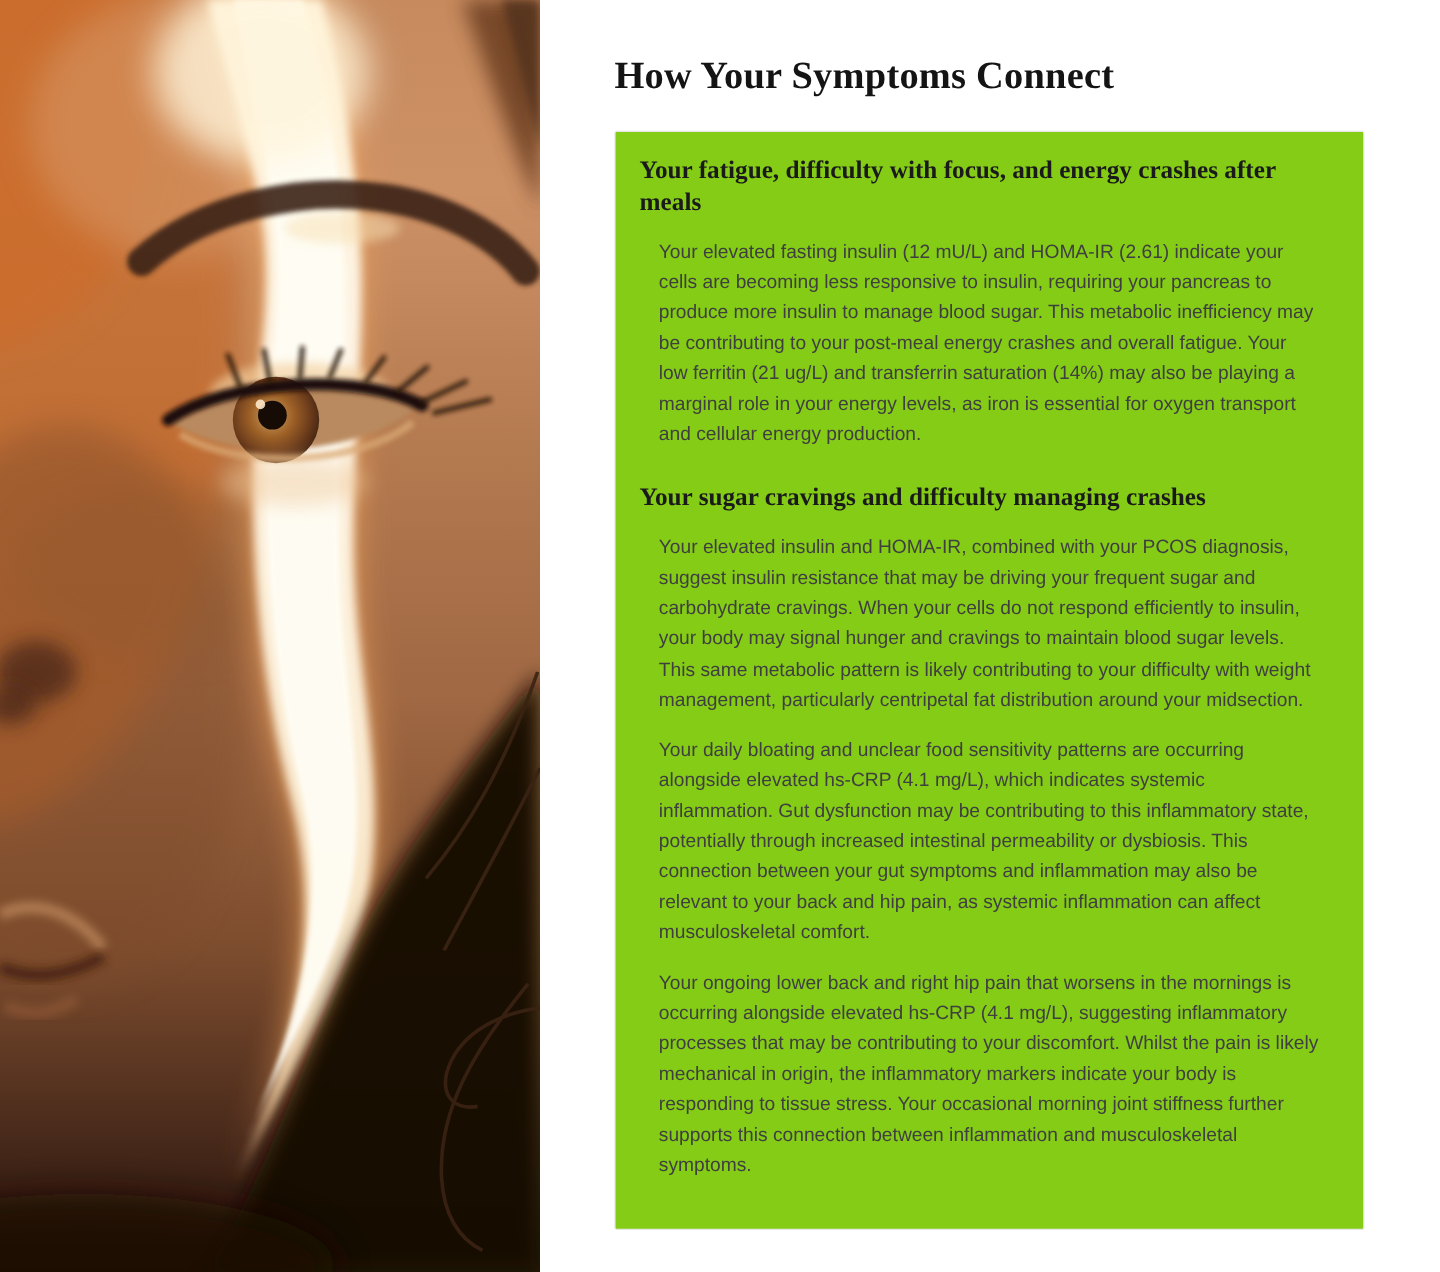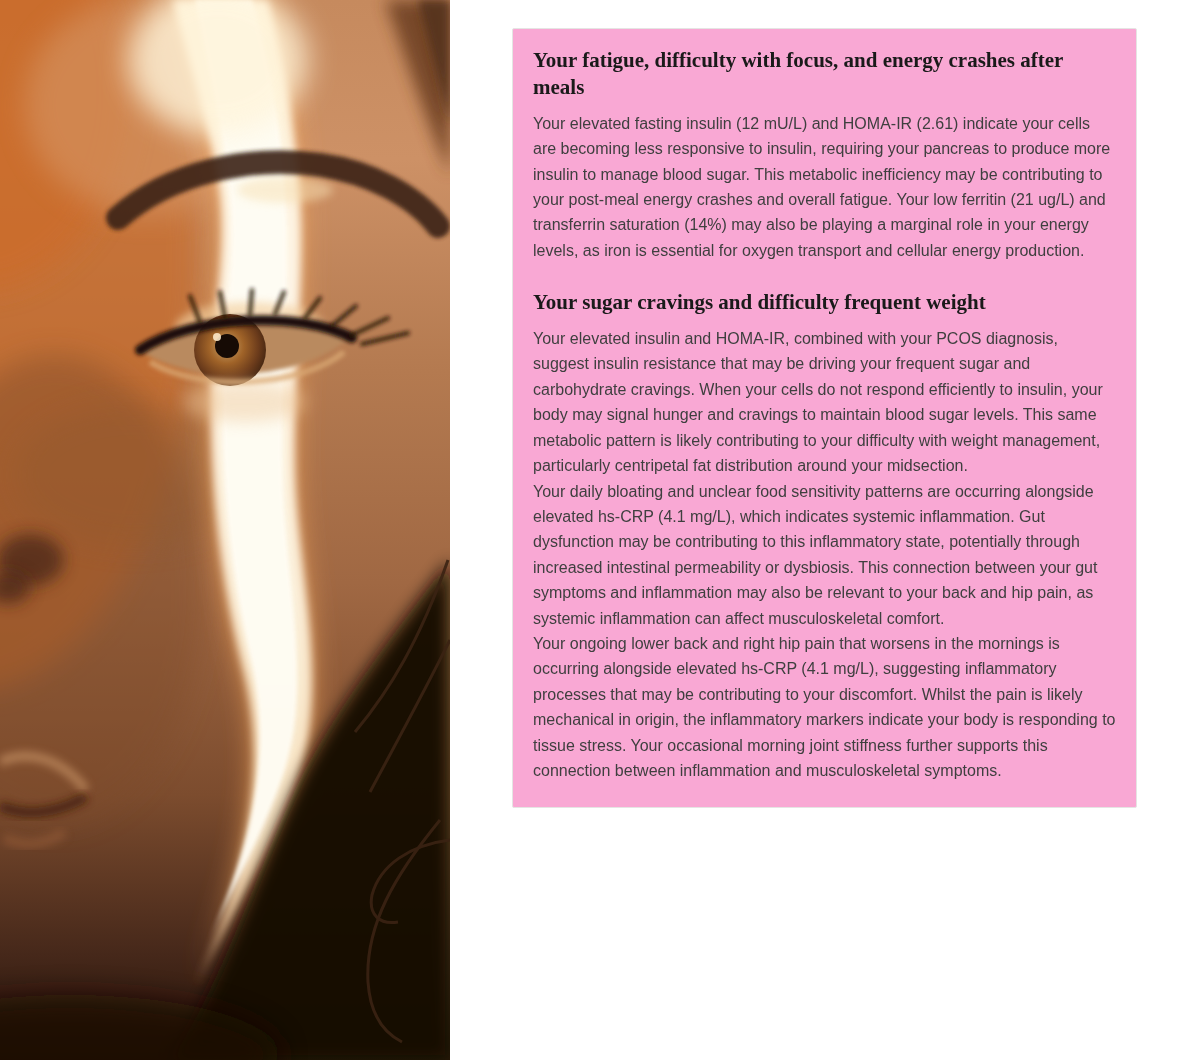--- a/index.html
+++ b/index.html
@@ -15,34 +15,34 @@
   .page-title {
     margin:0; padding-top:44px;
     font-family:"Liberation Serif", serif;
     font-size:32px; line-height:1.15; font-weight:700;
     color:#141414; letter-spacing:0.2px;
   }
   .card {
     box-sizing:border-box;
     width:625px;
     margin-top:28px;
-    background:#f9a8d4;
+    background:#84cc16;
     border:1px solid #e5e5e3;
     border-radius:2px;
     padding:4px 20px 24px 20px;
   }
   .card h2 {
     font-family:"Liberation Serif", serif;
     font-size:21px; line-height:1.28; font-weight:700;
     color:#1a1a1a; margin:26px 0 10px 0;
   }
   .card section:first-of-type h2 { margin-top:14px; }
   .card p {
     font-size:16px; line-height:25.4px;
-    color:#3f3f3f; margin:0;
+    color:#3f3f3f; margin:16px;
   }
 </style>
 </head>
 <body>
 
 <div class="layout">
 
   <div class="photo">
     <svg width="450" height="1060" viewBox="0 0 450 1060" xmlns="http://www.w3.org/2000/svg">
       <defs>
@@ -136,30 +136,31 @@
       <g fill="none" stroke="#3b2313" stroke-width="3" opacity="0.9">
         <path d="M448,560 C420,640 390,690 355,732"></path>
         <path d="M450,640 C420,700 395,745 370,792"></path>
         <path d="M450,840 C410,845 380,865 372,895 C368,915 380,925 398,922"></path>
         <path d="M440,820 C395,875 365,925 368,982 C370,1012 382,1032 402,1042"></path>
       </g>
     </svg>
   </div>
 
   <div class="content">
+    <h1 class="page-title">How Your Symptoms Connect</h1>
 
     <div class="card">
 
       <section>
         <h2>Your fatigue, difficulty with focus, and energy crashes after meals</h2>
         <p>Your elevated fasting insulin (12 mU/L) and HOMA-IR (2.61) indicate your cells are becoming less responsive to insulin, requiring your pancreas to produce more insulin to manage blood sugar. This metabolic inefficiency may be contributing to your post-meal energy crashes and overall fatigue. Your low ferritin (21 ug/L) and transferrin saturation (14%) may also be playing a marginal role in your energy levels, as iron is essential for oxygen transport and cellular energy production.</p>
       </section>
 
       <section>
-        <h2>Your sugar cravings and difficulty frequent weight</h2>
+        <h2>Your sugar cravings and difficulty managing crashes</h2>
         <p>Your elevated insulin and HOMA-IR, combined with your PCOS diagnosis, suggest insulin resistance that may be driving your frequent sugar and carbohydrate cravings. When your cells do not respond efficiently to insulin, your body may signal hunger and cravings to maintain blood sugar levels. This same metabolic pattern is likely contributing to your difficulty with weight management, particularly centripetal fat distribution around your midsection.</p>
       </section>
 
       <section>
         <p>Your daily bloating and unclear food sensitivity patterns are occurring alongside elevated hs-CRP (4.1 mg/L), which indicates systemic inflammation. Gut dysfunction may be contributing to this inflammatory state, potentially through increased intestinal permeability or dysbiosis. This connection between your gut symptoms and inflammation may also be relevant to your back and hip pain, as systemic inflammation can affect musculoskeletal comfort.</p>
       </section>
 
       <section>
         <p>Your ongoing lower back and right hip pain that worsens in the mornings is occurring alongside elevated hs-CRP (4.1 mg/L), suggesting inflammatory processes that may be contributing to your discomfort. Whilst the pain is likely mechanical in origin, the inflammatory markers indicate your body is responding to tissue stress. Your occasional morning joint stiffness further supports this connection between inflammation and musculoskeletal symptoms.</p>
       </section>

